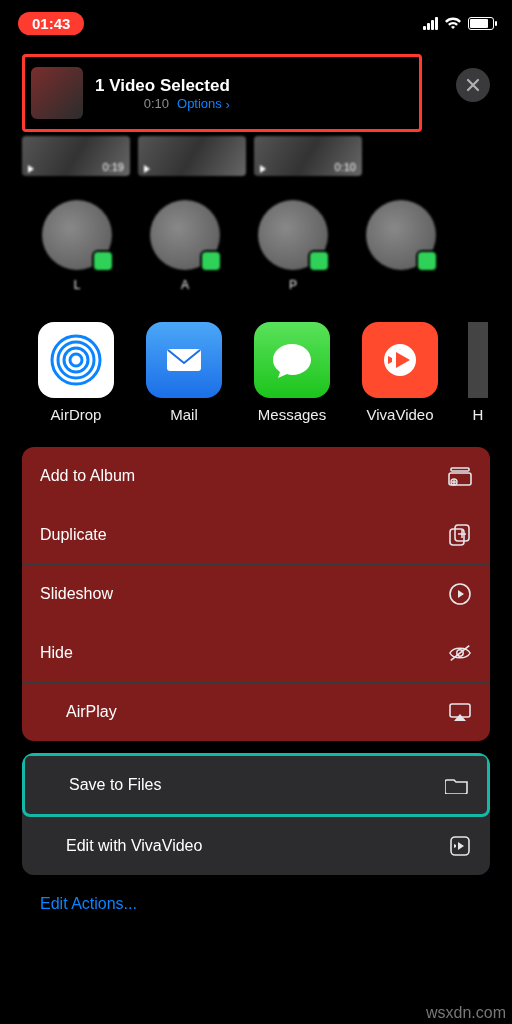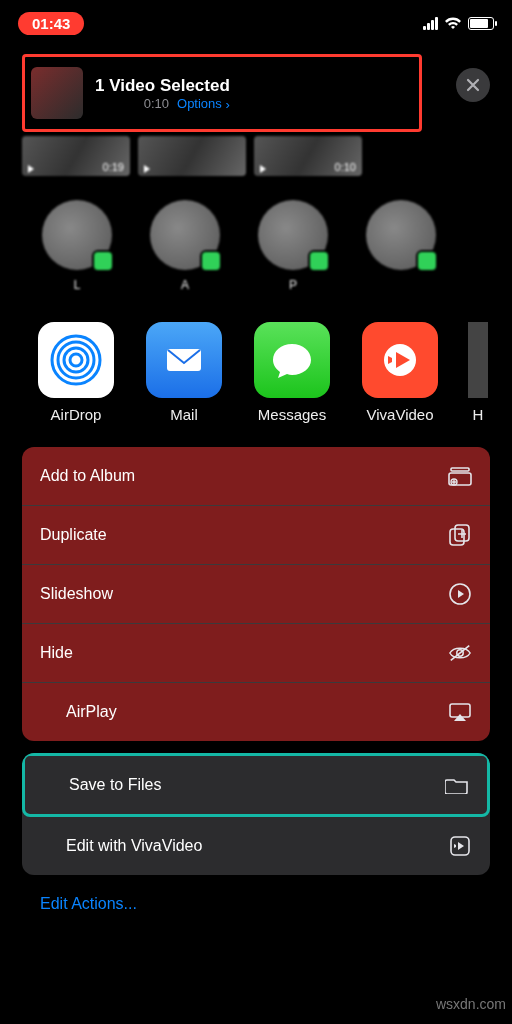--- a/index.html
+++ b/index.html
@@ -258,23 +258,23 @@
   }
 
   .edit-actions {
     margin: 20px 40px 0 40px;
     color:#0a84ff;
     font-size:16px;
   }
 
   .credit {
     position:absolute;
-    bottom:12px;
+    bottom:2px;
     right:6px;
-    font-size:14px;
+    font-size:16px;
     color:#777;
   }
 
   .chev {
     display:inline-block;
     transform: translateY(1px);
   }
 </style>
 </head>
 <body>

